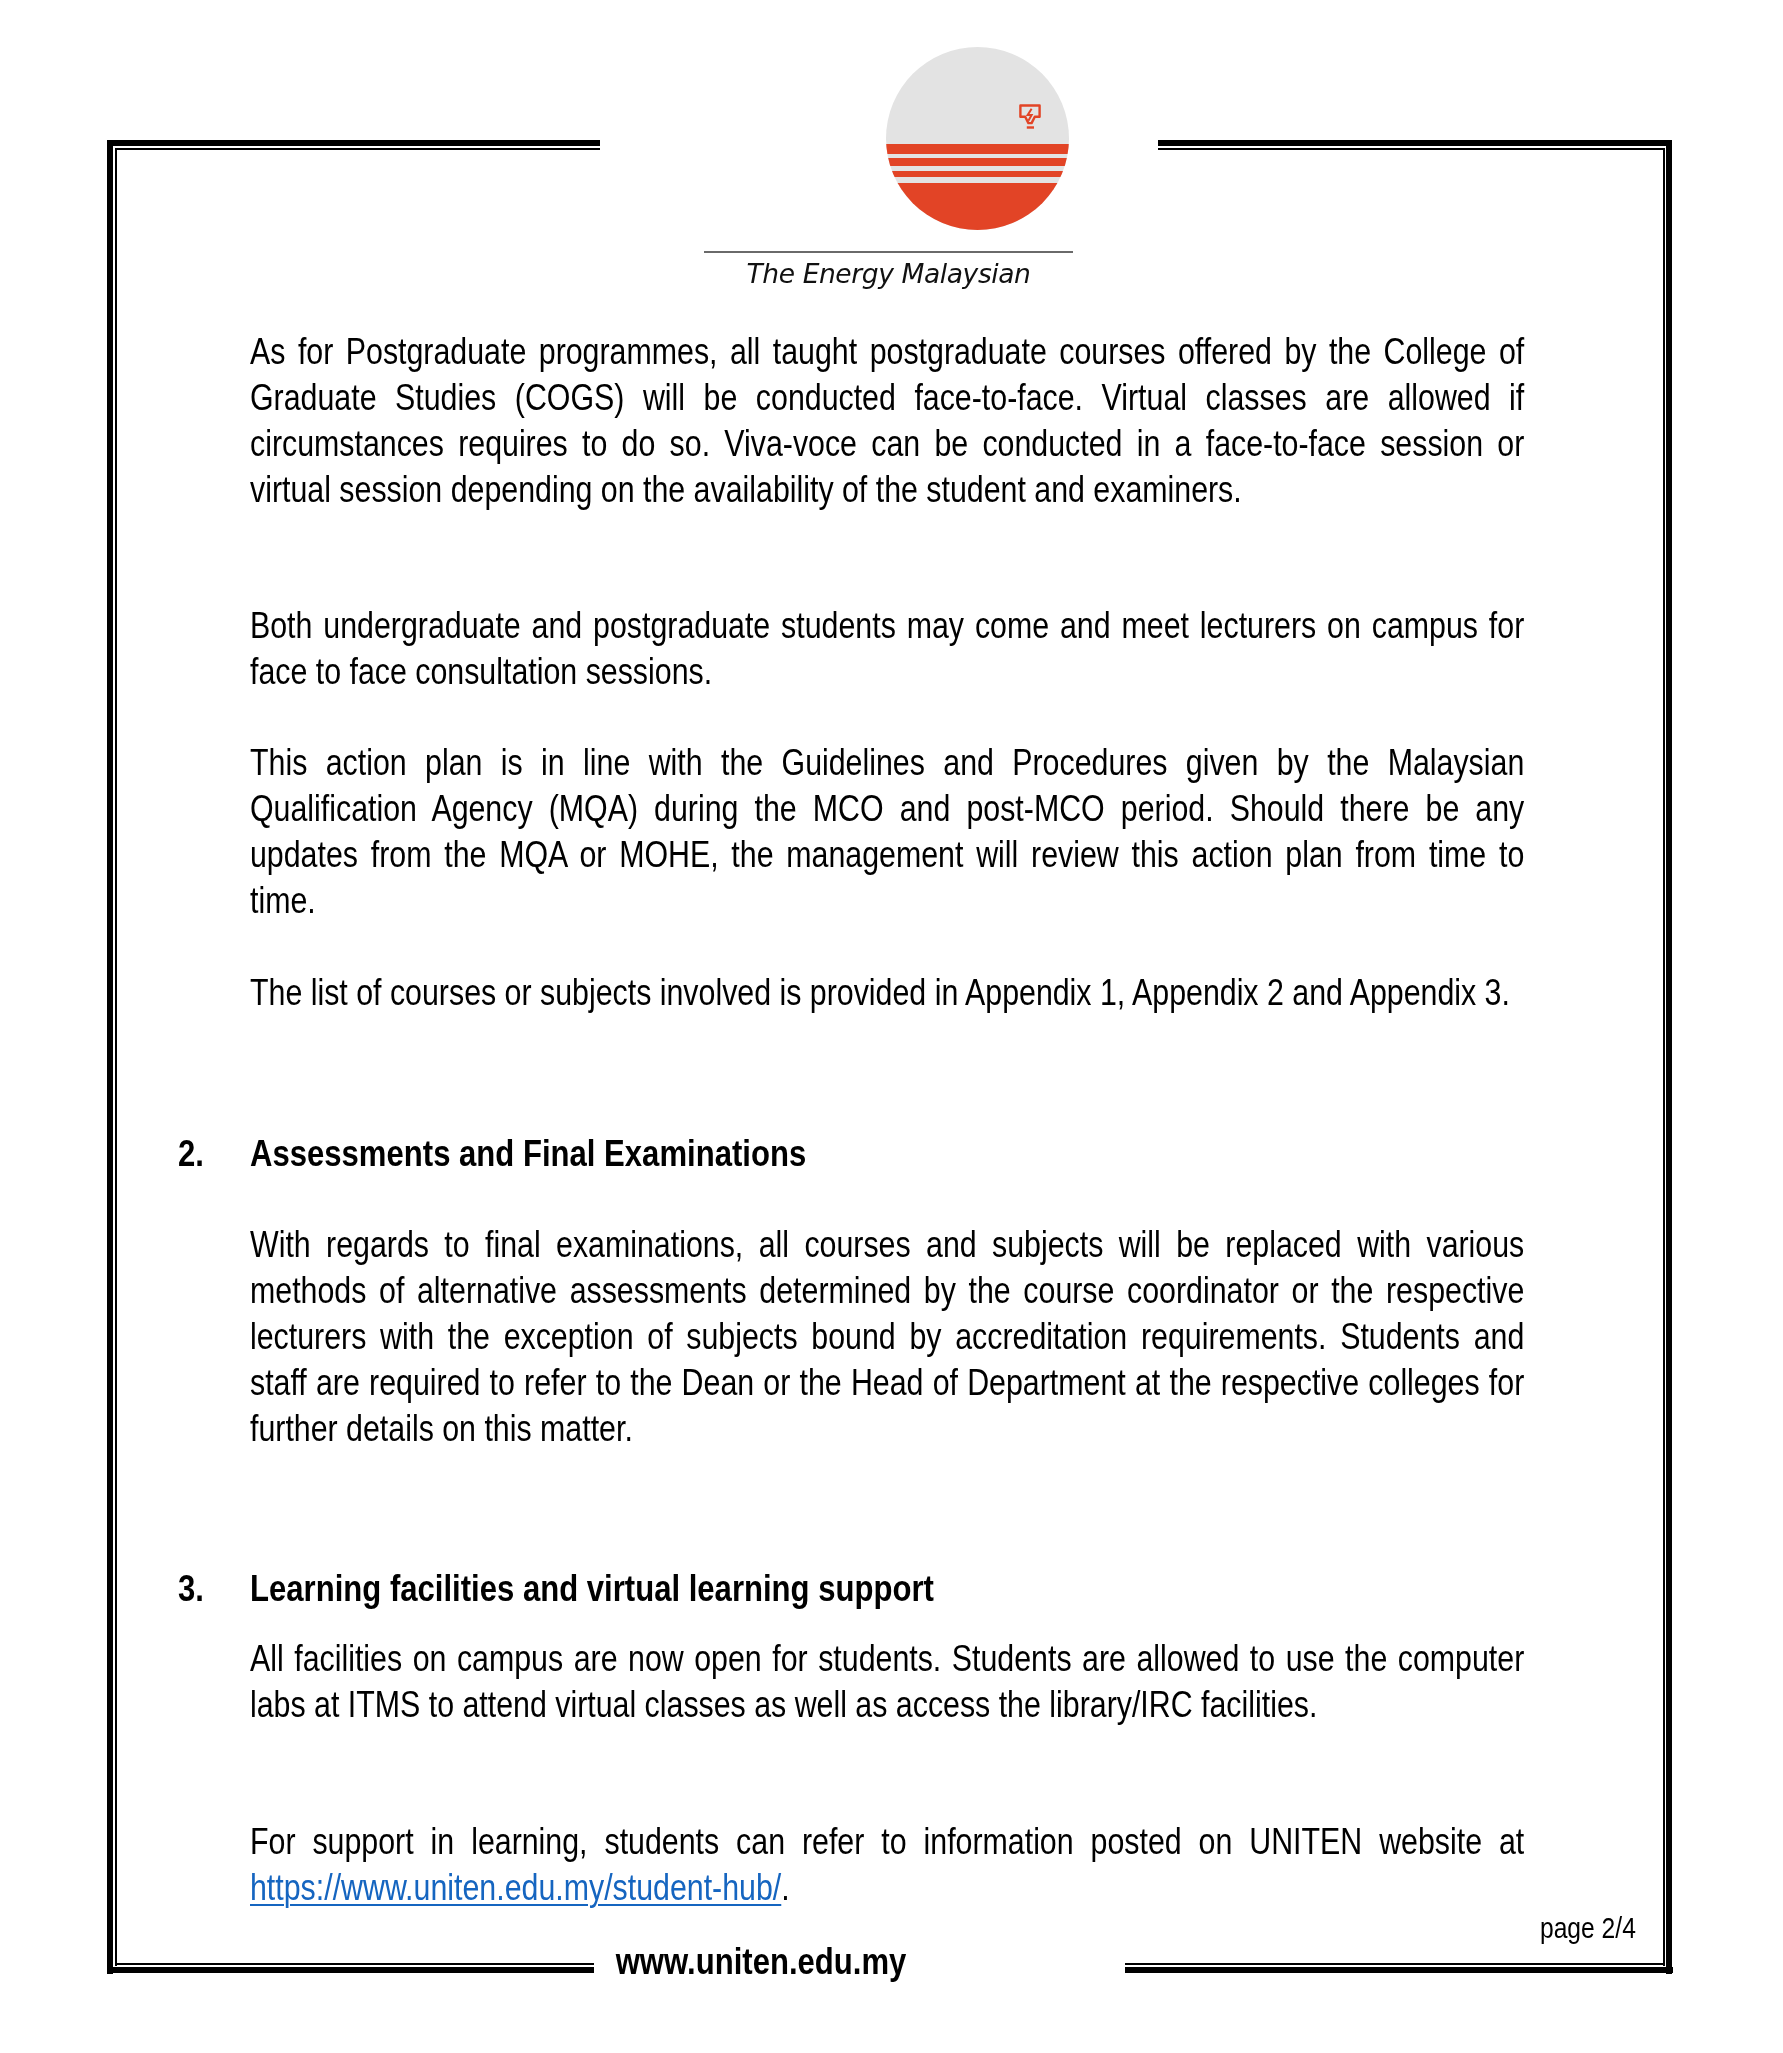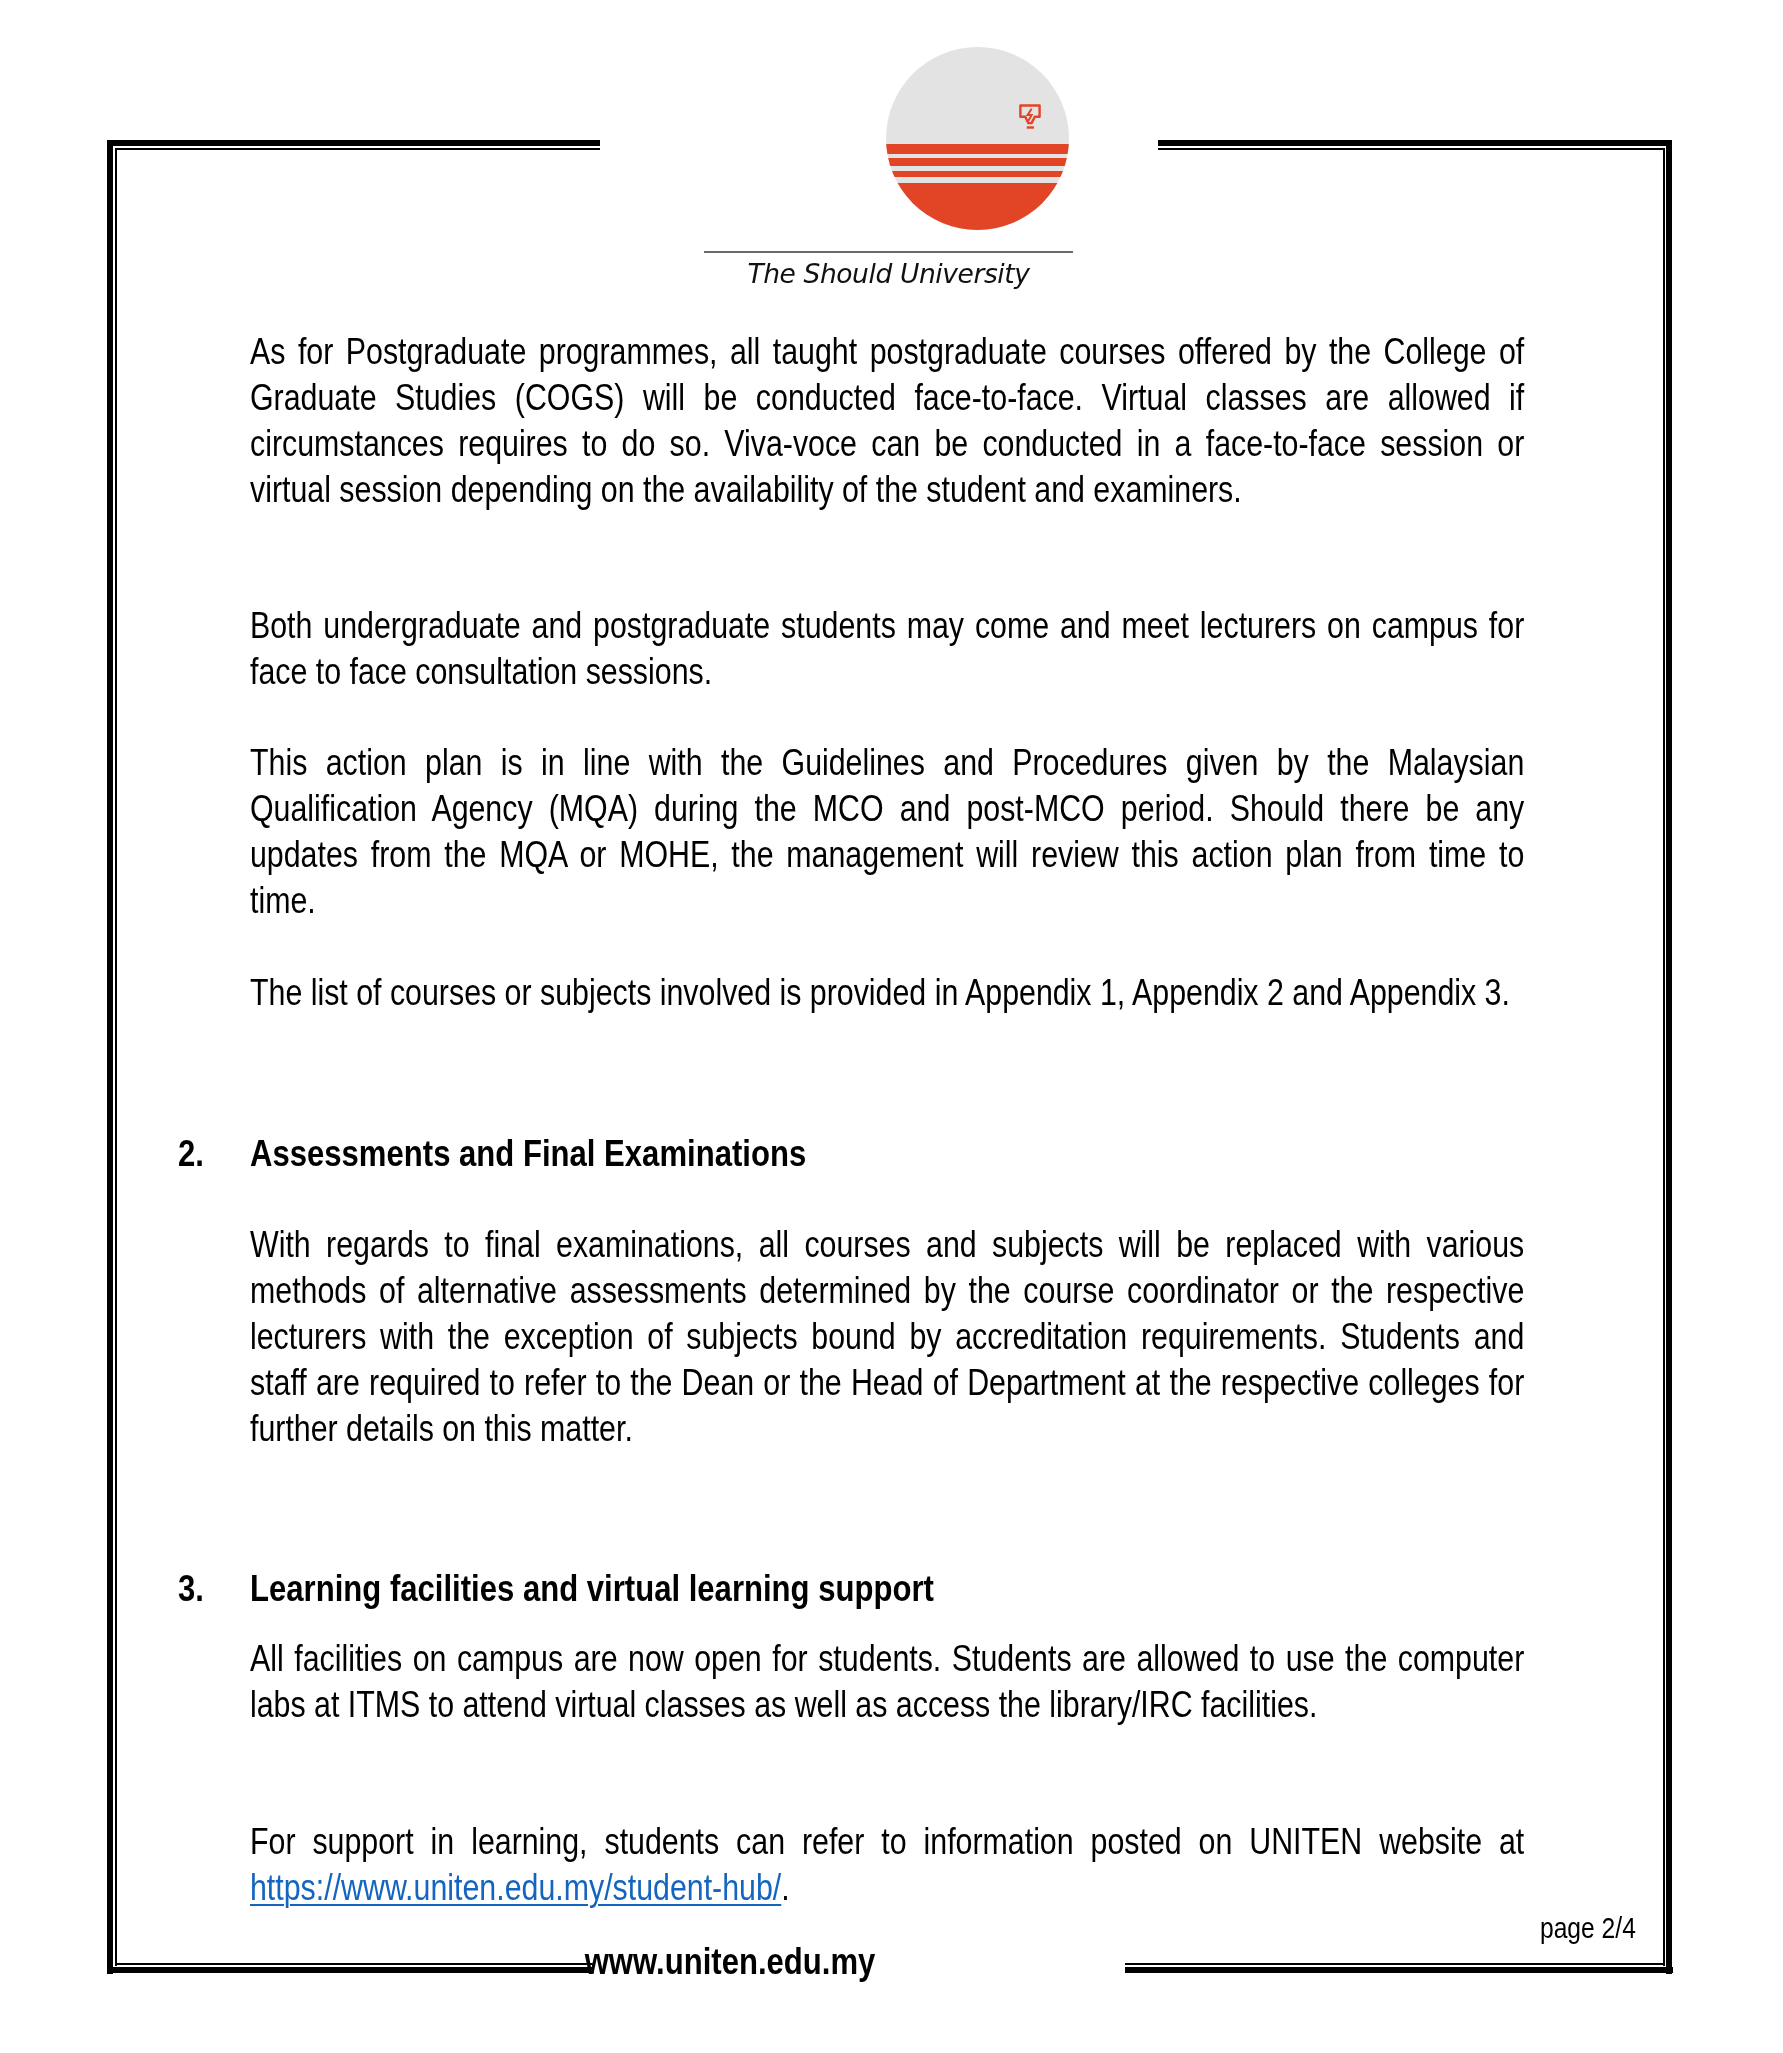--- a/index.html
+++ b/index.html
@@ -15,21 +15,21 @@
   .stripe { position: absolute; left: 0; width: 100%; background: #e24426; }
   .logo-divider { position: absolute; left: 704px; top: 251px; width: 369px; height: 1.6px; background: #6a6a6a; }
   .logo-tagline { position: absolute; left: 706px; top: 258px; width: 365px; text-align: center; font-style: italic; font-size: 26.5px; color: #111; font-family: "DejaVu Sans", sans-serif; letter-spacing: -0.4px; }
 
   
   .textblock { position: absolute; left: 250px; width: 1554px; transform: scaleX(0.82); transform-origin: left top; font-size: 37px; line-height: 46px; text-align: justify; text-align-last: left; }
   .heading { position: absolute; font-weight: bold; font-size: 37px; line-height: 46px; transform: scaleX(0.84); transform-origin: left top; white-space: nowrap; }
   .num { position: absolute; font-weight: bold; font-size: 37px; line-height: 46px; transform: scaleX(0.84); transform-origin: left top; }
   a.link { color: #1565c0; text-decoration: underline; text-decoration-thickness: 2.4px; text-underline-offset: 4px; }
   .page-num { position: absolute; right: 148px; top: 1912px; font-size: 29px; transform: scaleX(0.85); transform-origin: right top; }
-  .footer-url { position: absolute; left: 0; width: 1460px; top: 1941px; text-align: center; font-weight: bold; font-size: 37px; }
+  .footer-url { position: absolute; left: 0; width: 1460px; top: 1941px; text-align: center; font-weight: bold; font-size: 37px; padding-left: 31px; }
   .footer-url span { display: inline-block; transform: scaleX(0.84); }
 </style>
 </head>
 <body>
 
 <div>
 
   <div class="frame-line" style="left:107px; top:140px; width:493px; height:6.4px;"></div>
   <div class="thin" style="left:115px; top:148px; width:485px; height:1.6px;"></div>
 
@@ -57,21 +57,21 @@
     <div class="stripe" style="top:124px; height:6.4px;"></div>
     <div class="stripe" style="top:136px; height:48px;"></div>
     <svg style="position:absolute; left:132px; top:56px;" width="24" height="29" viewBox="0 0 30 36">
       <path d="M3 3 H27 V17 H21 L17 25 H13 L9 17 H3 Z" fill="none" stroke="#e24426" stroke-width="3" stroke-linejoin="round"></path>
       <path d="M17 7 L12 15 H17 L13 22" fill="none" stroke="#e24426" stroke-width="2.5"></path>
       <rect x="11" y="29" width="9" height="3" fill="#e24426"></rect>
     </svg>
   </div>
 
   <div class="logo-divider"></div>
-  <div class="logo-tagline">The Should University</div>
+  <div class="logo-tagline">The Energy Malaysian</div>
 </div>
 
 <main>
   <p class="textblock" style="top:329px; margin:0;">As for Postgraduate programmes, all taught postgraduate courses offered by the College of Graduate Studies (COGS) will be conducted face-to-face. Virtual classes are allowed if circumstances requires to do so. Viva-voce can be conducted in a face-to-face  session or virtual session depending on the availability of the student and examiners.</p>
   <p class="textblock" style="top:603px; margin:0;">Both undergraduate and postgraduate students may come and meet lecturers on campus for face to face consultation sessions.</p>
   <p class="textblock" style="top:740px; margin:0;">This action plan is in line with the Guidelines and Procedures given by the Malaysian Qualification Agency (MQA) during the MCO and post-MCO period. Should there be any updates from the MQA or MOHE, the management will review this action plan from time to time.</p>
   <p class="textblock" style="top:970px; margin:0;">The list of courses or subjects involved is provided in Appendix 1, Appendix 2 and Appendix 3.</p>
 
   <section>
     <div class="num" style="left:178px; top:1131px;">2.</div>

